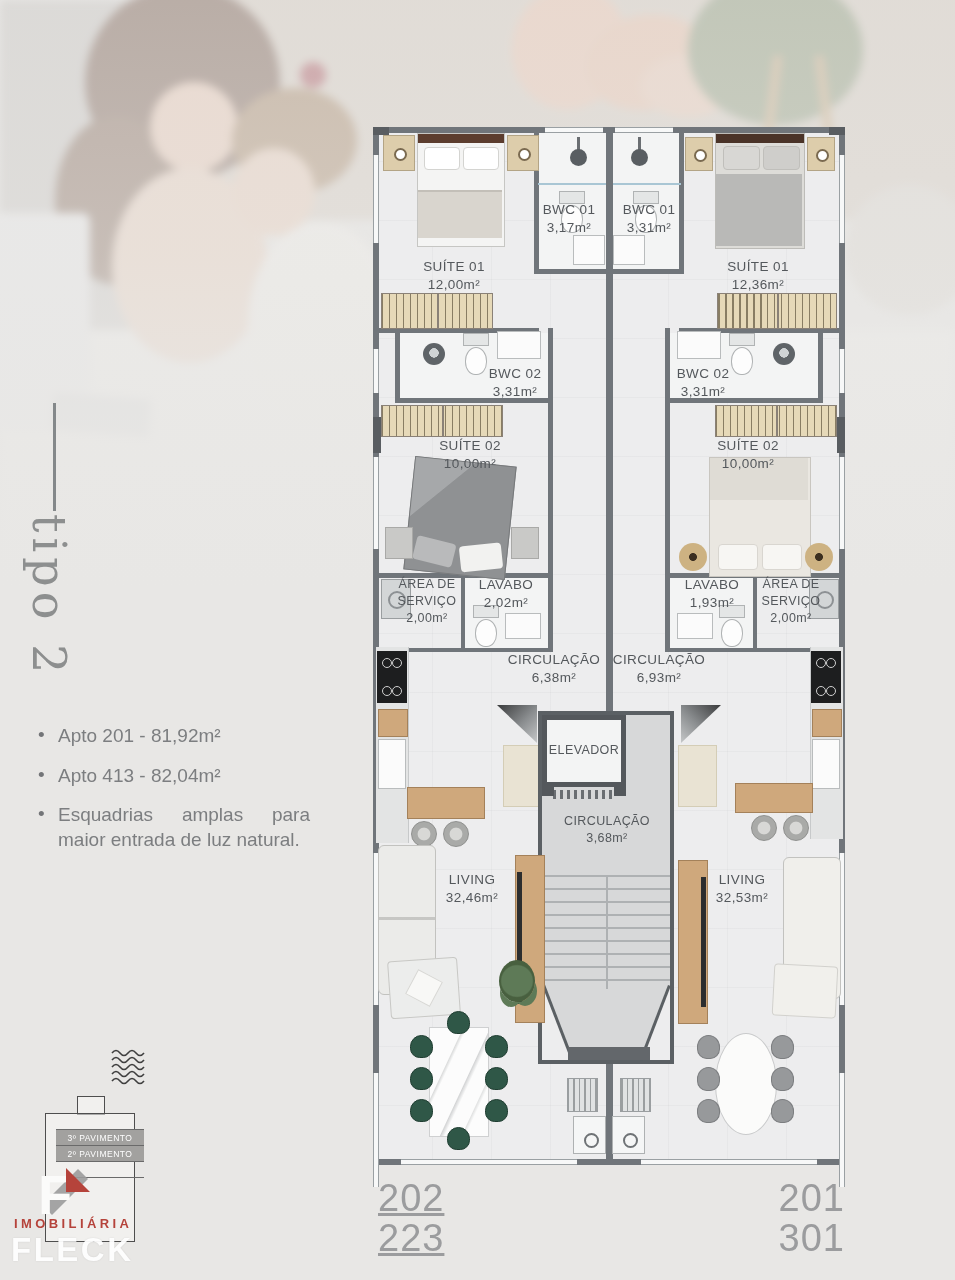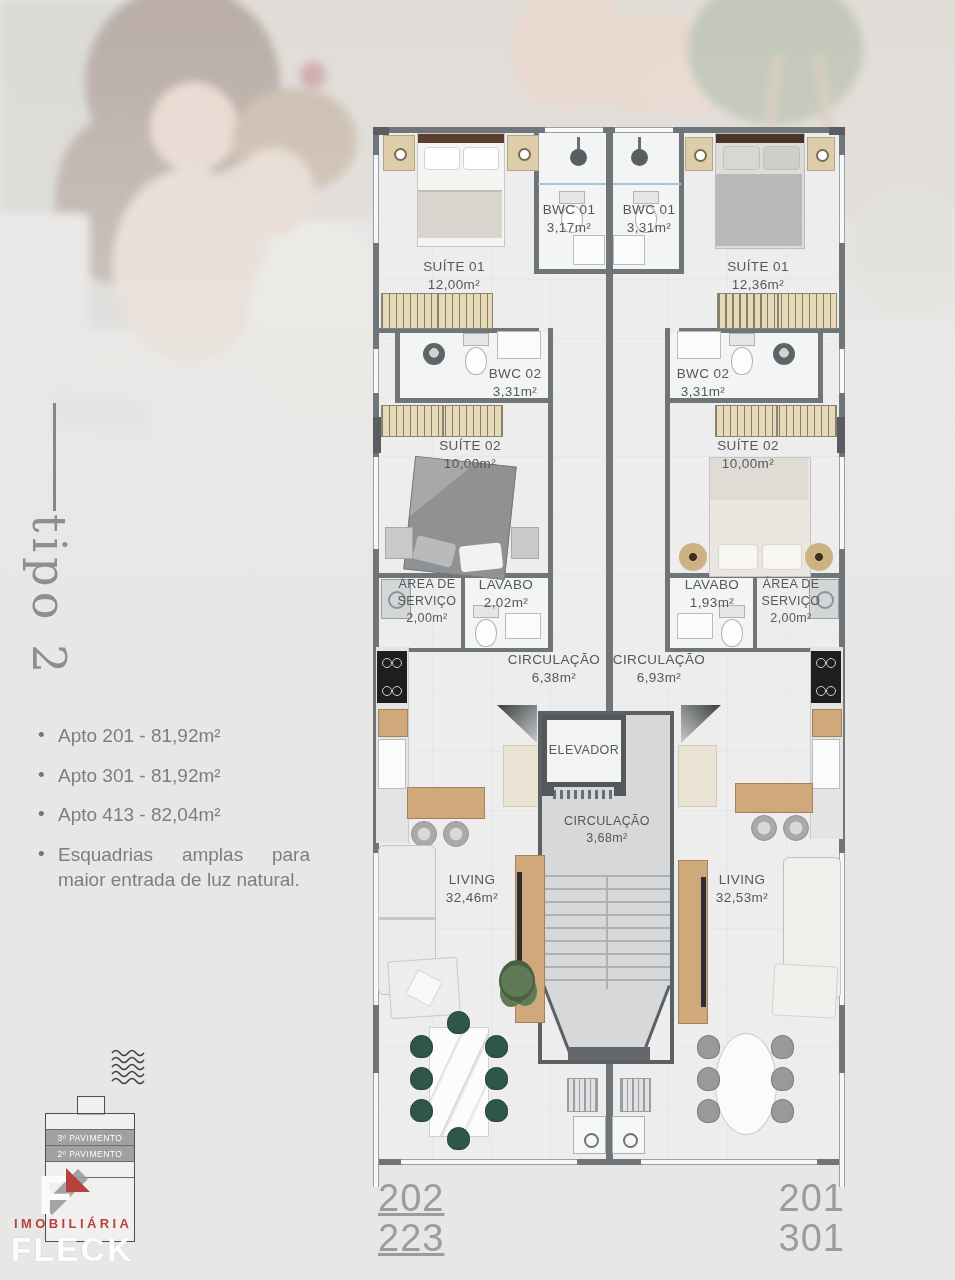--- a/index.html
+++ b/index.html
@@ -24,21 +24,21 @@
   #bullets li{position:relative;padding-left:20px;margin-bottom:15px;}
   #bullets li::before{content:"•";position:absolute;left:0;top:-1px;color:#737578;}
   #bullets li.just{text-align:justify;}
 
   
   #waves{left:110px;top:1048px;}
 
   
   #bldg{left:45px;top:1113px;width:88px;height:127px;border:1.5px solid #4e4e4e;
         background:rgba(248,248,246,.55);}
-  #bldg .row{width:100%;height:16px;box-sizing:border-box;border-bottom:1px solid #6a6a6a;}
+  #bldg .row{width:100%;height:16px;box-sizing:border-box;border-bottom:1px solid #6a6a6a;margin-left:10px;}
   #bldg .gray{background:#a2a19f;color:#fff;font-size:8.5px;letter-spacing:.5px;
         display:flex;align-items:center;justify-content:center;}
   #bldg-notch{left:77px;top:1096px;width:26px;height:17px;border:1.5px solid #4e4e4e;
         background:rgba(248,248,246,.55);}
 
   
   #brand-type{left:14px;top:1216px;color:#b5433b;font-weight:bold;font-size:13px;
         letter-spacing:3.4px;}
   #brand-name{left:11px;top:1231px;color:rgba(255,255,255,.95);font-weight:bold;
         font-size:33px;letter-spacing:2.5px;text-shadow:0 0 2px rgba(0,0,0,.10);}
@@ -113,21 +113,20 @@
     <div class="blob" style="left:845px;top:185px;width:130px;height:130px;background:#dcd7d0;"></div>
   </div>
   <div class="fade"></div>
 </div>
 
 <div class="abs dash" style="left:53px;top:403px;width:2.5px;height:108px;"></div>
 <div class="abs" id="tipo-title">tipo 2</div>
 
 <ul class="abs" id="bullets">
   <li>Apto 201 - 81,92m²</li>
-  <li>Apto 301 - 81,92m²</li>
   <li>Apto 413 - 82,04m²</li>
   <li class="just">Esquadrias amplas para maior entrada de luz natural.</li>
 </ul>
 
 <div class="abs" id="waves">
   <svg width="40" height="40" viewBox="0 0 40 40">
     <g fill="none" stroke="#3f3f3f" stroke-width="1.6">
       <path d="M2 5 q4 -5 8 0 t8 0 t8 0 t8 0"></path>
       <path d="M2 12 q4 -5 8 0 t8 0 t8 0 t8 0"></path>
       <path d="M2 19 q4 -5 8 0 t8 0 t8 0 t8 0"></path>

